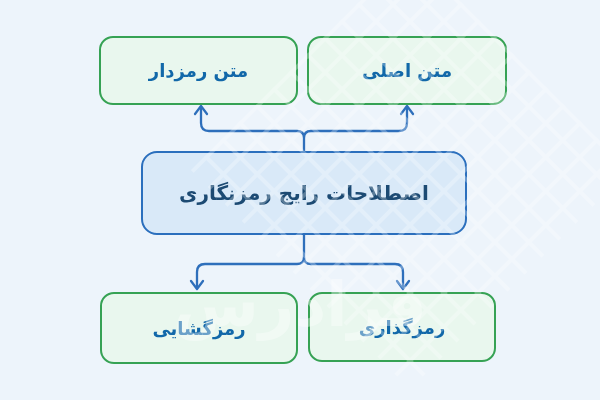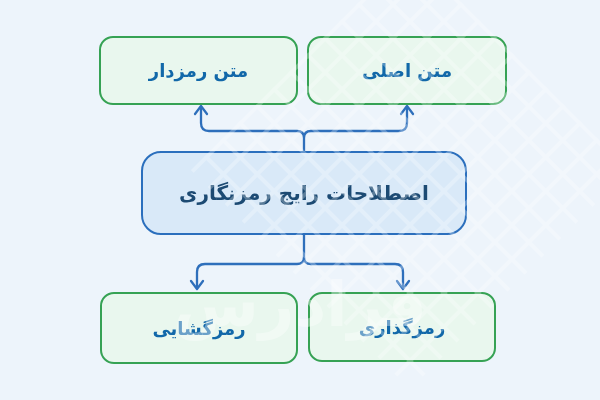--- a/index.html
+++ b/index.html
@@ -21,21 +21,21 @@
   .node-green{
     background:#e9f7ee;border:2px solid #36a254;border-radius:14px;
     color:#1268a9;font-size:18px;
   }
   .node-root{
     background:#d9e9f8;border:2.5px solid #2b6fbd;border-radius:16px;
     color:#1c4a73;font-size:20px;
   }
   #node-ciphertext{left:99px;top:36px;width:199px;height:69px;}
   #node-plaintext{left:307px;top:36px;width:200px;height:69px;}
-  #node-root{left:141px;top:151px;width:326px;height:84px;border-radius:20px;}
+  #node-root{left:141px;top:151px;width:326px;height:84px;}
   #node-decryption{left:100px;top:292px;width:198px;height:72px;}
   #node-encryption{left:308px;top:292px;width:188px;height:70px;}
 
   
   .watermark{position:absolute;left:0;top:0;width:600px;height:400px;pointer-events:none;}
   .wm-lattice{
     position:absolute;left:255px;top:15px;width:310px;height:310px;
     background:conic-gradient(from 90deg at 4px 4px,transparent 25%,rgba(255,255,255,0.55) 0) 0 0/24px 24px;
     transform:rotate(45deg);
     opacity:.5;

